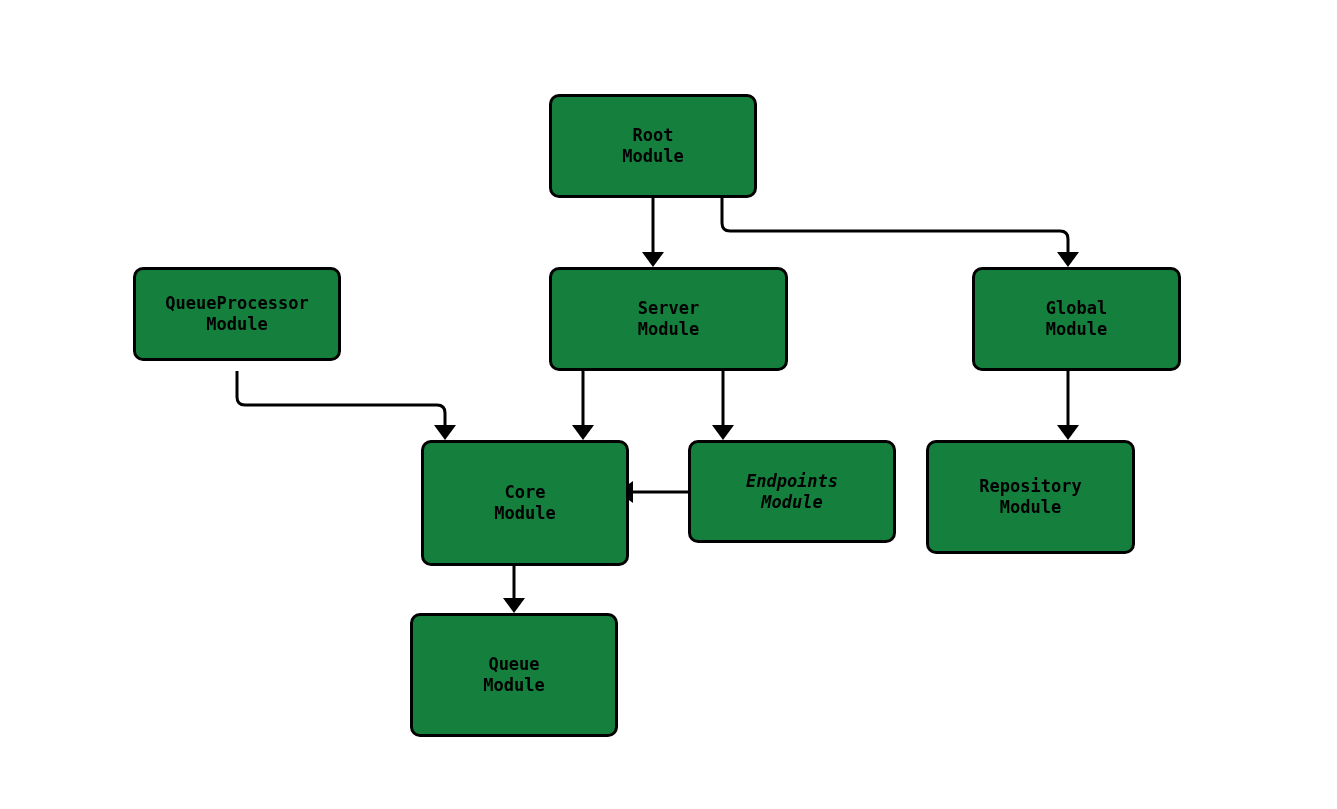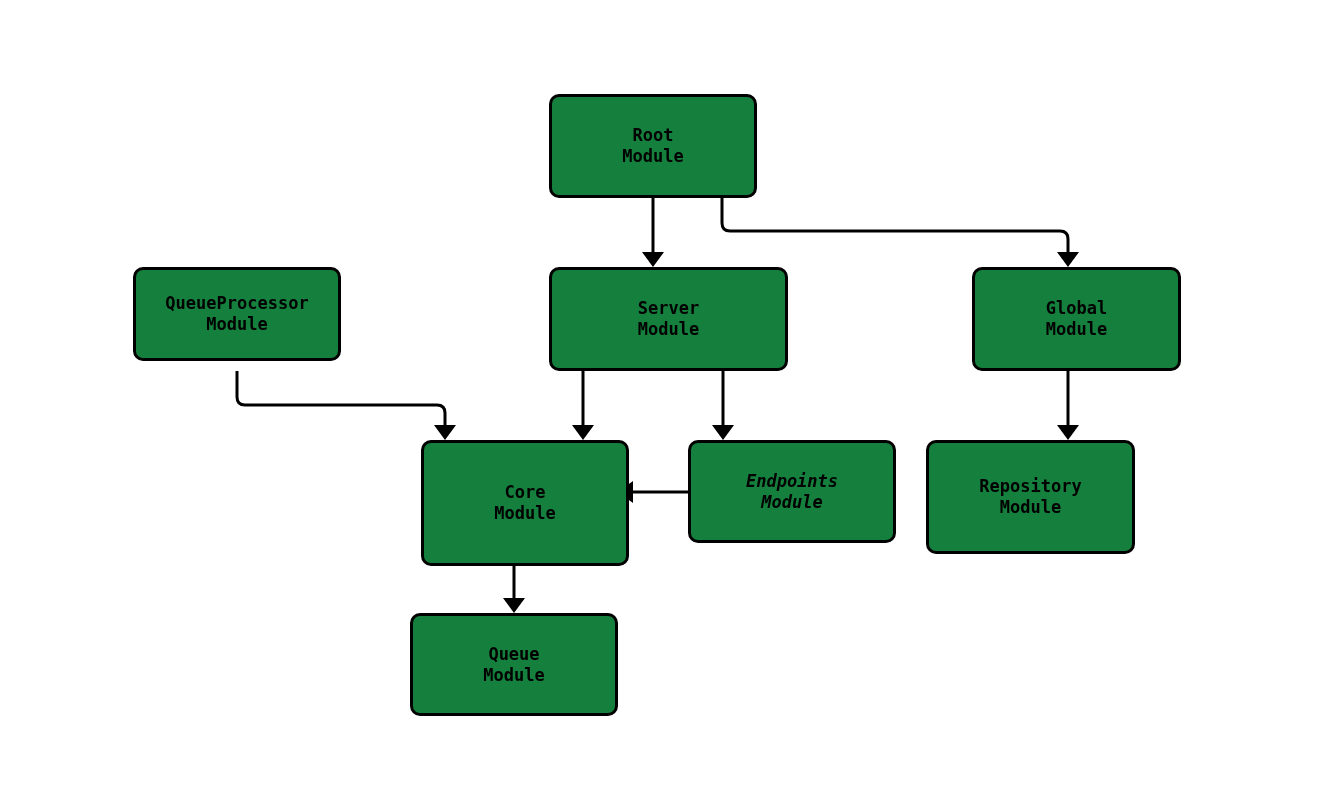--- a/index.html
+++ b/index.html
@@ -92,18 +92,18 @@
 Module</span>
       </div>
       <div class="node" style="left: 688px; top: 440px; width: 208px; height: 103px; font-style: italic;">
         <span class="label">Endpoints
 Module</span>
       </div>
       <div class="node" style="left: 926px; top: 440px; width: 209px; height: 114px;">
         <span class="label">Repository
 Module</span>
       </div>
-      <div class="node" style="left: 410px; top: 613px; width: 208px; height: 103px; align-items: center;">
+      <div class="node" style="left: 410px; top: 613px; width: 208px; height: 124px; align-items: center;">
         <span class="label">Queue
 Module</span>
       </div>
     </div>
 </div>
 
 </body></html>

